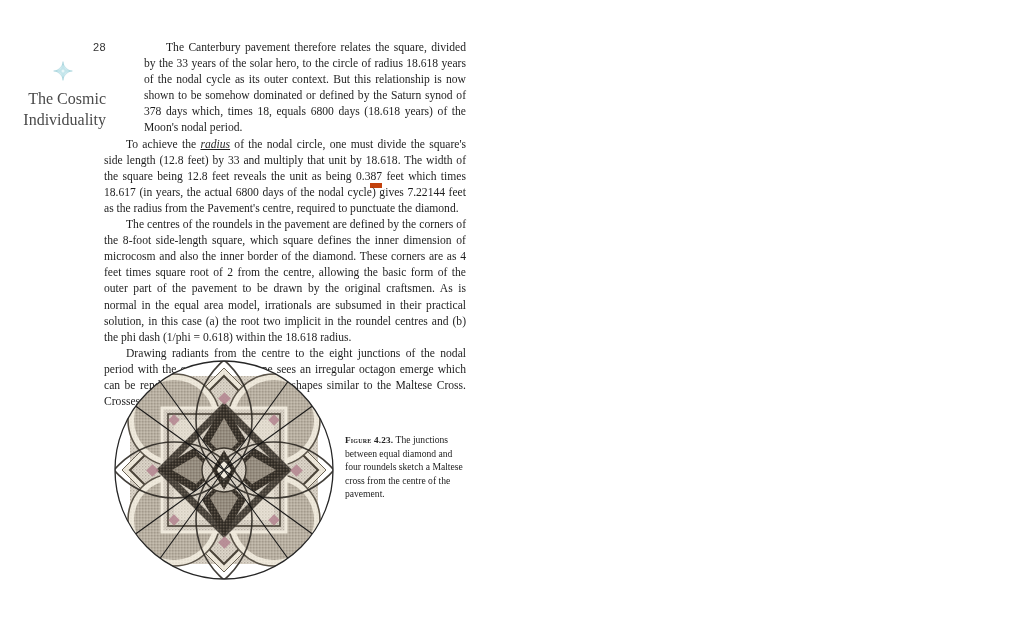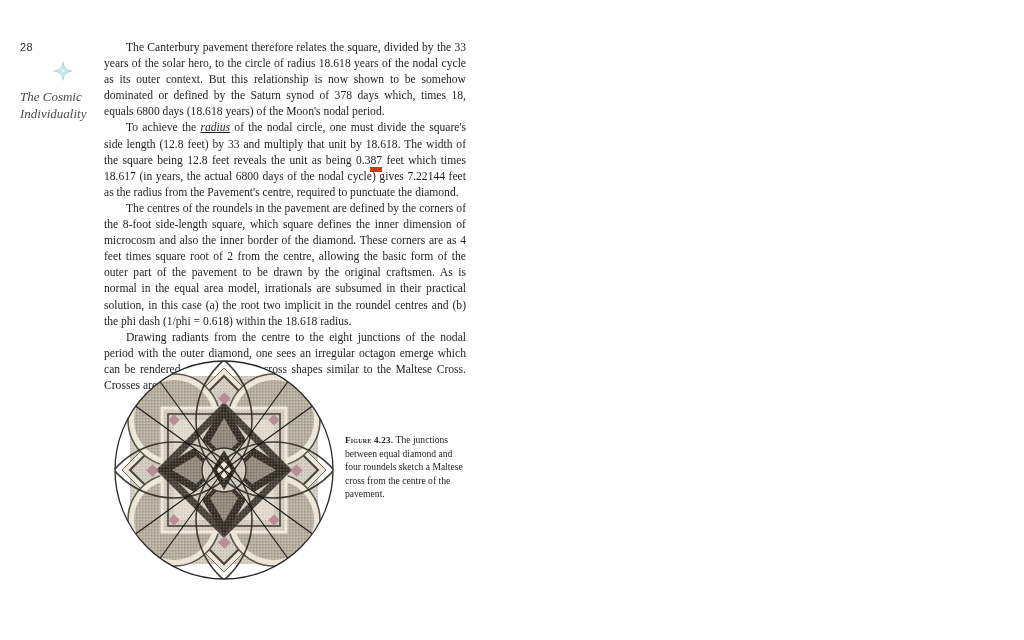--- a/index.html
+++ b/index.html
@@ -10,31 +10,31 @@
     color:#1b1b1b;
     position:relative;
   }
   .spread{position:absolute;inset:0;}
 
   
   .page-left{position:absolute;left:0;top:0;width:512px;height:640px;}
   .page-right{position:absolute;left:512px;top:0;width:512px;height:640px;}
 
   
-  .marginalia{position:absolute;width:86px;text-align:left;line-height:1.35;}
+  .marginalia{position:absolute;width:86px;text-align:right;line-height:1.35;}
   .marginalia.left{left:20px;top:40px;}
   .folio{font-family:"Liberation Sans", sans-serif;font-size:11px;color:#333;letter-spacing:.4px;}
   .ornament{margin:6px auto 7px;width:20px;height:20px;position:relative;}
   .ornament svg{display:block}
-  .runhead{font-family:"Liberation Serif", serif;font-style:italic;font-size:13px;color:#4a4a4a;line-height:1.35;}
+  .runhead{font-family:"Liberation Serif", serif;font-size:16px;color:#4a4a4a;line-height:1.35;}
 
   
   .col{position:absolute;font-size:11.6px;line-height:16.1px;text-align:justify;color:#1e1e1e;}
   .col p{margin:0;text-indent:22px;}
-  .col p.first{text-indent:22px;}
+  .col p.first{text-indent:22px;margin-left:40px;}
   .col-left{left:104px;top:40px;width:362px;}
   .ital{font-style:italic;text-decoration:underline;}
   .ul{border-bottom:5px solid #c2410c;margin-top:25px;}
 
   
   .fig723{position:absolute;left:112px;top:358px;width:224px;height:224px;}
   .fig723 svg{display:block;}
   .cap723{position:absolute;left:345px;top:433px;width:118px;font-size:9.6px;line-height:13.2px;color:#222;}
   .smallcaps{font-variant:small-caps;letter-spacing:.2px;font-weight:bold;font-size:9.2px;}
 </style>

